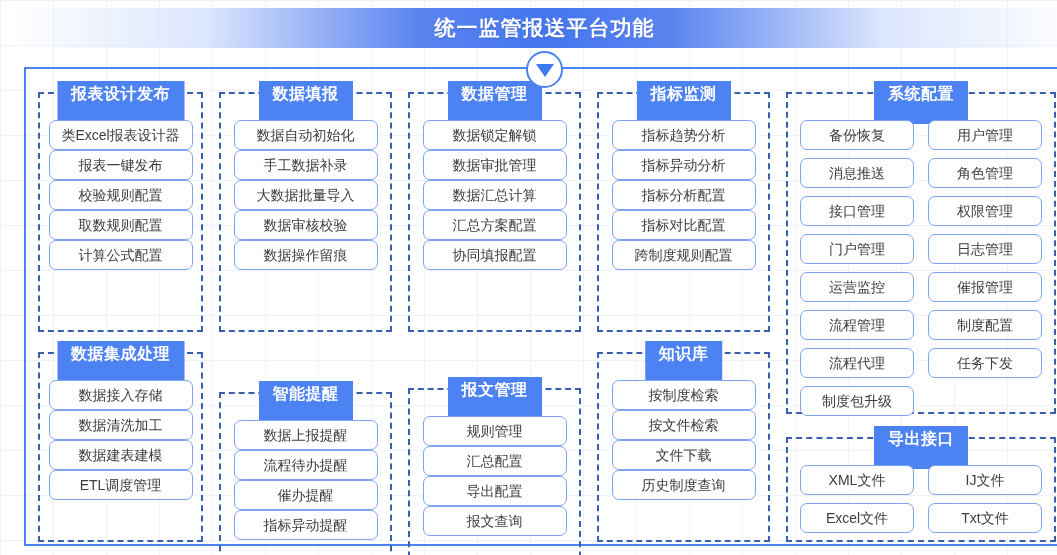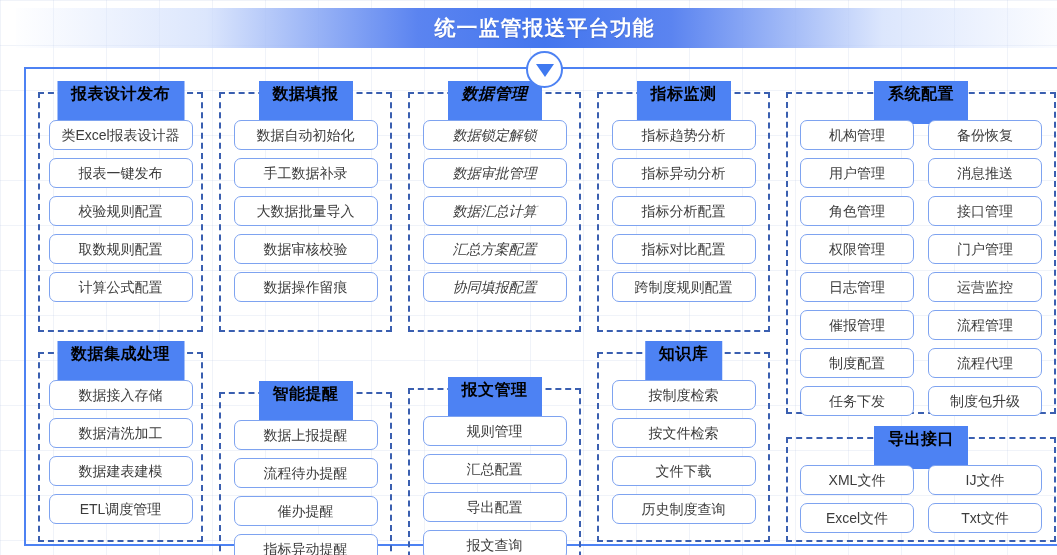--- a/index.html
+++ b/index.html
@@ -53,28 +53,28 @@
     border:2px solid #4d82f3;background:transparent;box-sizing:border-box;
   }
 
   
   .group{
     position:absolute;border:2px dashed #3a5fb0;box-sizing:border-box;
     background:transparent;
   }
   .group-header{
     position:absolute;top:-13px;left:50%;transform:translateX(-50%);
-    background:#4d82f3;color:#000000;font-size:16px;font-weight:bold;
+    background:#4d82f3;color:#ffffff;font-size:16px;font-weight:bold;
     padding:3px 14px 20px;white-space:nowrap;letter-spacing:.5px;
     line-height:1.25;
   }
   .items{
     position:absolute;left:0;right:0;top:26px;bottom:6px;
     display:flex;flex-direction:column;align-items:center;
-    justify-content:flex-start;gap:8px;padding:0 8px;box-sizing:border-box;
+    justify-content:flex-start;padding:0 8px;box-sizing:border-box;
   }
   .pill{
     width:100%;max-width:144px;min-height:30px;box-sizing:border-box;
     border:1px solid #7ea3f0;border-radius:7px;background:#ffffff;
     color:#3c3c3c;font-size:14px;line-height:15px;
     display:flex;align-items:center;justify-content:center;text-align:center;
     padding:4px 3px;
   }
   .pill.two-line{line-height:16px;}
 
@@ -118,21 +118,21 @@
     <div class="group-header">数据填报</div>
     <div class="items">
       <div class="pill">数据自动初始化</div>
       <div class="pill">手工数据补录</div>
       <div class="pill">大数据批量导入</div>
       <div class="pill">数据审核校验</div>
       <div class="pill">数据操作留痕</div>
     </div>
   </div>
 
-  <div class="group" style="left:392px;top:92px;width:173px;height:240px;font-style:italic;">
+  <div class="group" style="left:392px;top:92px;width:173px;height:240px;">
     <div class="group-header">数据管理</div>
     <div class="items">
       <div class="pill">数据锁定解锁</div>
       <div class="pill">数据审批管理</div>
       <div class="pill">数据汇总计算</div>
       <div class="pill">汇总方案配置</div>
       <div class="pill">协同填报配置</div>
     </div>
   </div>
 
@@ -183,21 +183,20 @@
       <div class="pill">按制度检索</div>
       <div class="pill">按文件检索</div>
       <div class="pill">文件下载</div>
       <div class="pill">历史制度查询</div>
     </div>
   </div>
 
   <div class="group" style="left:770px;top:92px;width:270px;height:322px;">
     <div class="group-header">系统配置</div>
     <div class="items-grid">
-      <div class="pill">机构管理</div>
       <div class="pill">备份恢复</div>
       <div class="pill">用户管理</div>
       <div class="pill">消息推送</div>
       <div class="pill">角色管理</div>
       <div class="pill">接口管理</div>
       <div class="pill">权限管理</div>
       <div class="pill">门户管理</div>
       <div class="pill">日志管理</div>
       <div class="pill">运营监控</div>
       <div class="pill">催报管理</div>

